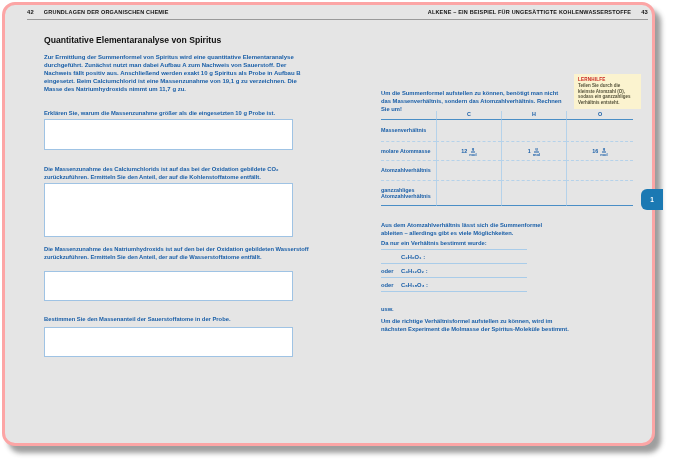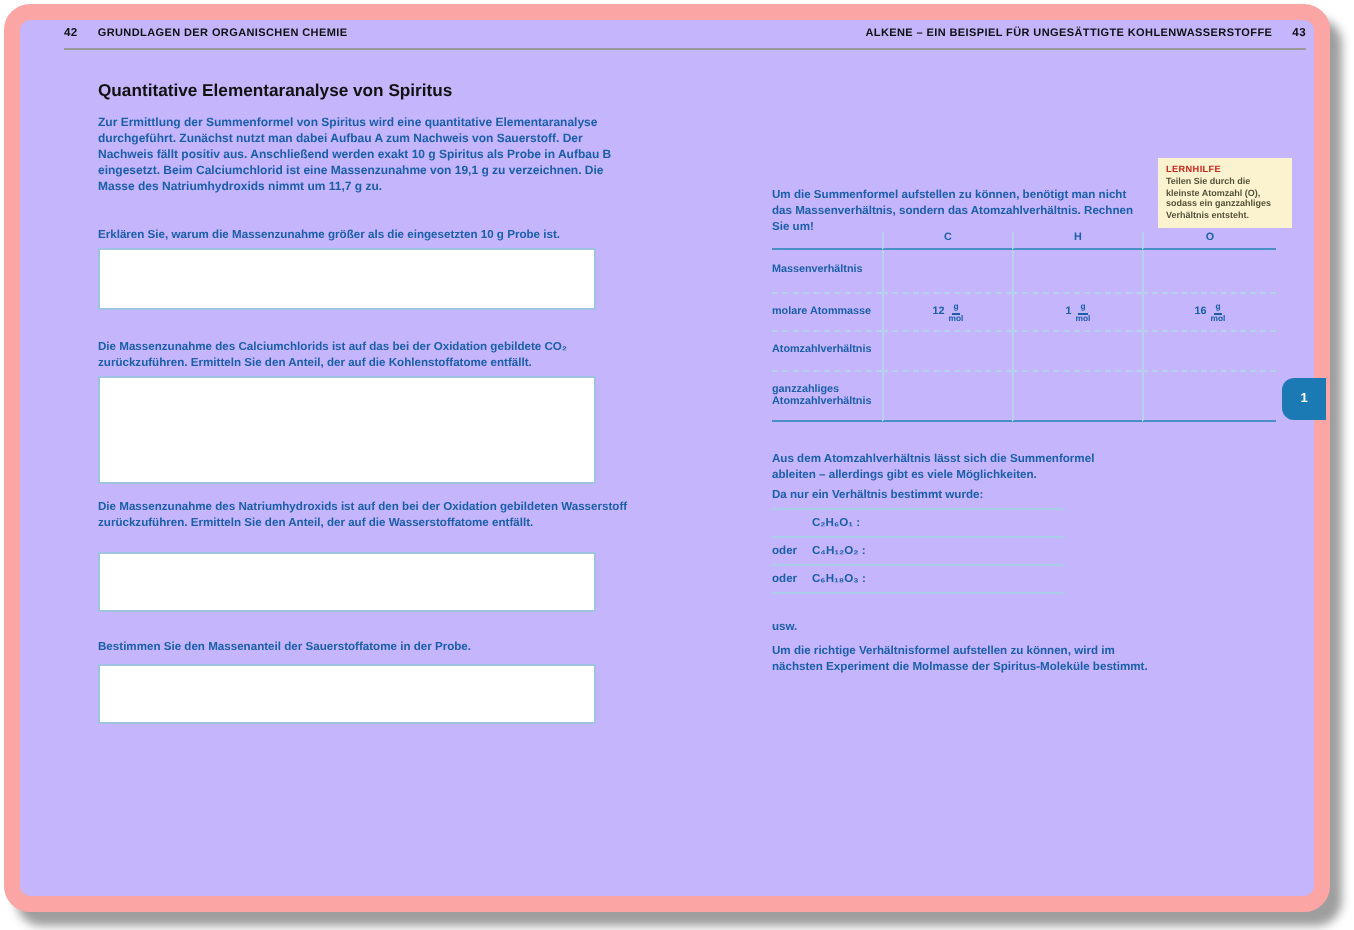--- a/index.html
+++ b/index.html
@@ -1,21 +1,21 @@
 <!DOCTYPE html>
 <html><head>
 <meta charset="utf-8">
 <style>
   html,body{margin:0;padding:0;width:677px;height:465px;background:#ffffff;
     font-family:"Liberation Sans",sans-serif;-webkit-font-smoothing:antialiased;}
   #stage{position:relative;width:677px;height:465px;overflow:hidden;background:#fff;}
 
   
   .sheet{position:absolute;left:2px;top:2px;width:647px;height:438px;
-    background:#c4b5fd;border:8px solid #fca5a5;border-radius:13px;
+    background:#e5e5e5;border:3px solid #fca5a5;border-radius:13px;
     box-shadow:6px 7px 5px rgba(40,40,40,0.45);}
   .page{position:absolute;left:0;top:0;width:647px;height:438px;}
 
   
   .hdr{position:absolute;top:4px;font-size:5.5px;font-weight:bold;color:#111;
     letter-spacing:.2px;white-space:nowrap;}
   .hdr-left{left:22px;}
   .hdr-right{right:4px;text-align:right;}
   .hdr .num{display:inline-block;font-size:5.8px;}
   .hdr-left .num{margin-right:10px;}

